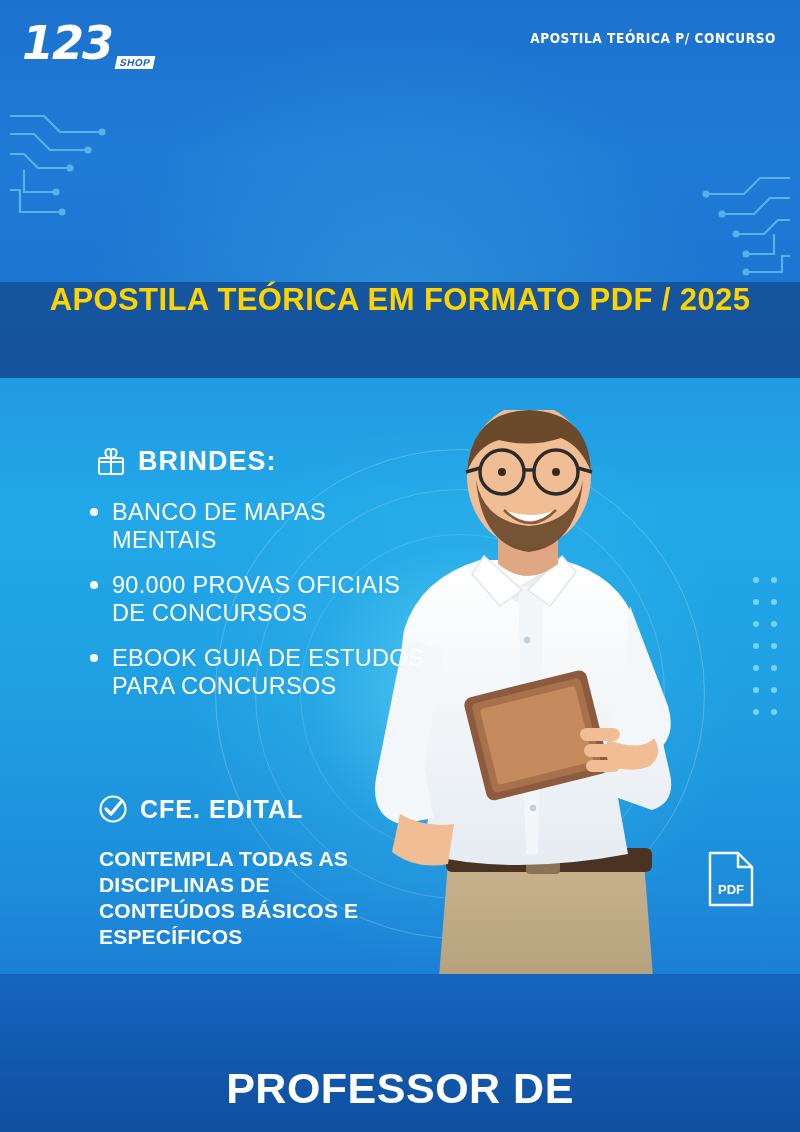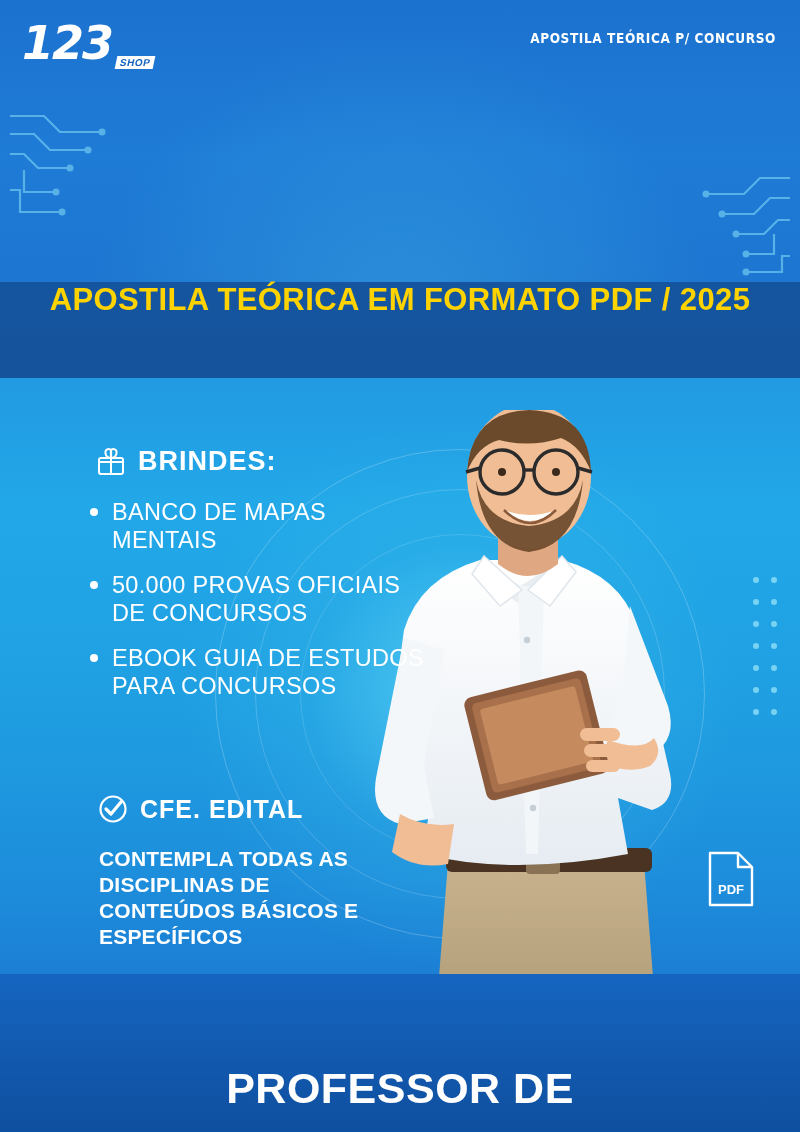--- a/index.html
+++ b/index.html
@@ -318,21 +318,21 @@
           <path d="M15 11 v16"></path>
           <path d="M15 11 c-6 0 -8 -9 -2 -9 c3 0 2 5 2 9 z"></path>
           <path d="M15 11 c6 0 8 -9 2 -9 c-3 0 -2 5 -2 9 z"></path>
         </g>
       </svg>
       <span class="label">BRINDES:</span>
     </div>
 
     <ul class="bullets">
       <li>BANCO DE MAPAS MENTAIS</li>
-      <li>50.000 PROVAS OFICIAIS DE CONCURSOS</li>
+      <li>90.000 PROVAS OFICIAIS DE CONCURSOS</li>
       <li>EBOOK GUIA DE ESTUDOS PARA CONCURSOS</li>
     </ul>
 
     <div class="cfe-head">
       <svg width="30" height="30" viewBox="0 0 30 30">
         <circle cx="15" cy="15" r="12.5" fill="none" stroke="#ffffff" stroke-width="2.2"></circle>
         <path d="M8 15 l5 5 l10 -12" fill="none" stroke="#ffffff" stroke-width="3.2" stroke-linecap="round" stroke-linejoin="round"></path>
       </svg>
       <span class="label">CFE. EDITAL</span>
     </div>

